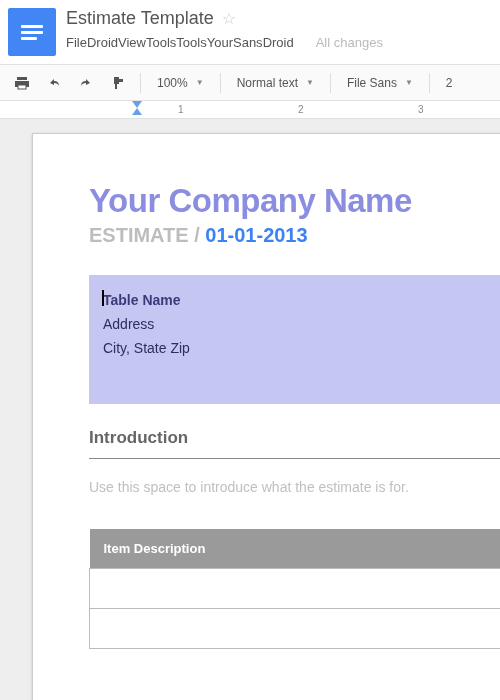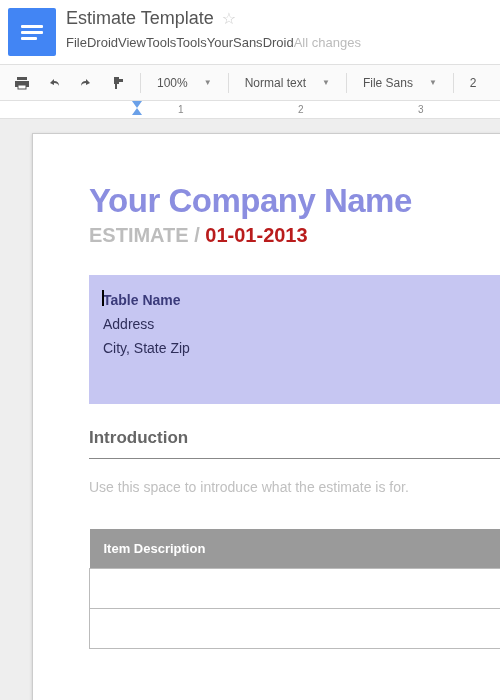--- a/index.html
+++ b/index.html
@@ -11,40 +11,40 @@
   .app-icon-lines span { display: block; width: 22px; height: 3px; background: #fff; border-radius: 1px; }
   .app-icon-lines span:nth-child(3) { width: 16px; }
   
   .header-right { flex: 1; padding-top: 8px; }
   .title-row { display: flex; align-items: center; gap: 8px; padding-left: 2px; }
   .doc-title { font-size: 18px; color: #555; font-weight: 400; }
   .star { color: #ccc; font-size: 16px; cursor: pointer; }
   
   .menubar { display: flex; padding: 6px 0 8px 2px; font-size: 13px; color: #555; }
   .menubar span { cursor: pointer; }
-  .save-status { color: #bbb; }
+  .save-status { color: #bbb; margin-left: 22px; }
   
   .toolbar { display: flex; align-items: center; gap: 8px; padding: 6px 10px; border-bottom: 1px solid #e0e0e0; background: #fafafa; font-size: 12px; color: #555; height: 36px; }
   .tbtn { cursor: pointer; padding: 3px 4px; display: flex; align-items: center; justify-content: center; }
   .tdivider { width: 1px; height: 20px; background: #ddd; margin: 0 2px; }
-  .tselect { display: flex; align-items: center; gap: 16px; cursor: pointer; padding: 3px 6px; }
+  .tselect { display: flex; align-items: center; gap: 8px; cursor: pointer; padding: 3px 6px; }
   .dropdown-caret { font-size: 8px; color: #888; }
   
   .ruler { height: 18px; background: #fff; border-bottom: 1px solid #e0e0e0; position: relative; font-size: 10px; color: #888; }
   .ruler-track { position: absolute; left: 48px; right: 0; top: 0; height: 100%; }
   .ruler-tick { position: absolute; top: 3px; font-size: 10px; }
   .ruler-indent { position: absolute; top: 7px; left: 84px; width: 0; height: 0; border-left: 5px solid transparent; border-right: 5px solid transparent; border-bottom: 7px solid #6aa0e8; }
   .ruler-indent2 { position: absolute; top: 0px; left: 84px; width: 0; height: 0; border-left: 5px solid transparent; border-right: 5px solid transparent; border-top: 7px solid #6aa0e8; }
   
   .canvas { background: #eee; height: 640px; padding: 14px 0 0 32px; overflow: hidden; }
   .page { background: #fff; width: 520px; min-height: 700px; padding: 48px 0 0 56px; box-shadow: 0 1px 3px rgba(0,0,0,0.15); border: 1px solid #ccc; }
   
   .company { font-size: 33px; font-weight: 700; color: #8b8ee0; letter-spacing: -0.5px; }
   .estimate-line { font-size: 20px; font-weight: 700; color: #bdbdbd; margin-top: 4px; }
-  .estimate-date { color: #b91c1c; text-align: right; }
+  .estimate-date { color: #3b82f6; text-align: right; }
   
   .client-box { background: #c6c6f2; margin-top: 28px; padding: 14px 14px 44px 14px; width: 100%; font-size: 14px; color: #2e2e5a; line-height: 1.7; }
   .client-name { font-weight: 700; color: #3a3a7a; position: relative; }
   .cursor-caret { position: absolute; left: -1px; top: 1px; width: 2px; height: 16px; background: #000; }
   
   .intro-heading { font-size: 17px; font-weight: 600; color: #666; margin-top: 24px; }
   .intro-hr { border: none; border-top: 1px solid #888; margin-top: 10px; width: 100%; }
   .intro-text { font-size: 14px; color: #c0c0c0; margin-top: 20px; }
   
   .item-table { margin-top: 34px; width: 100%; border-collapse: collapse; }

